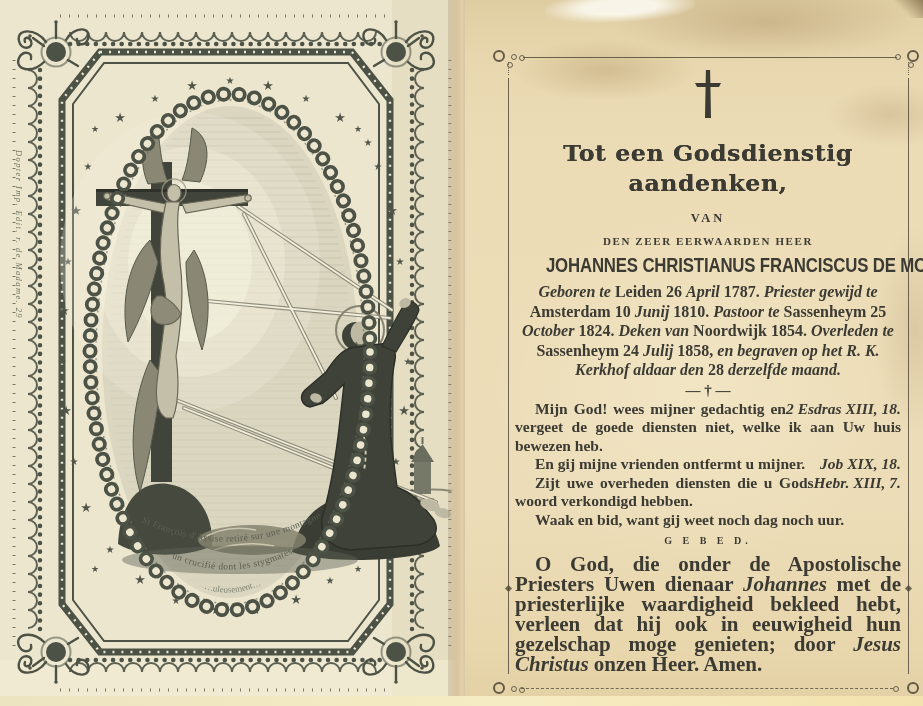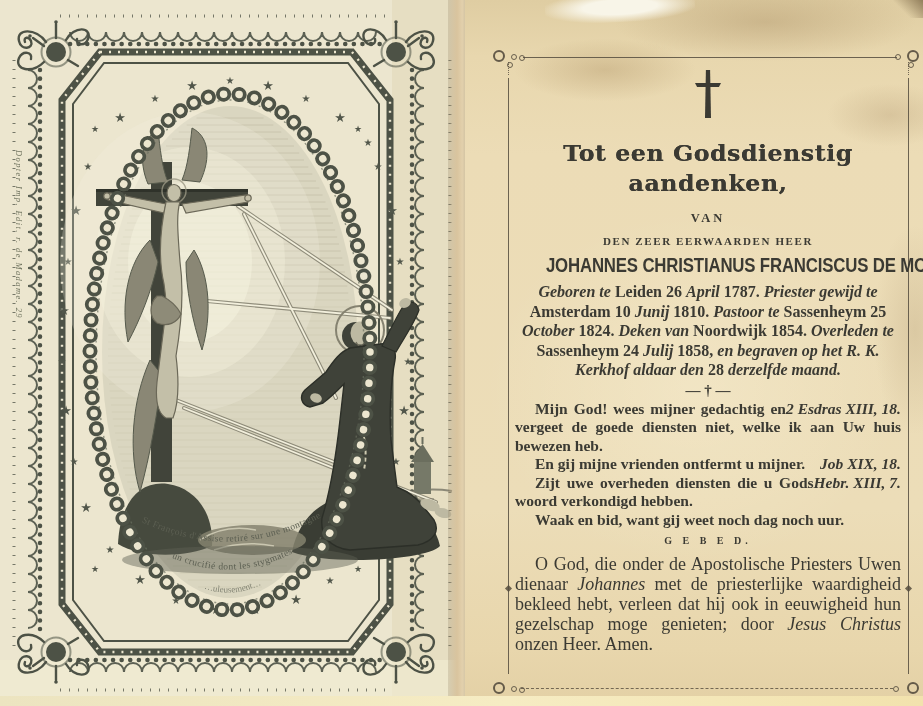--- a/index.html
+++ b/index.html
@@ -49,21 +49,21 @@
   .name{margin-top:5px;text-align:center;font-family:"Liberation Sans","DejaVu Sans",sans-serif;
         font-weight:bold;font-size:20px;line-height:24px;letter-spacing:-.2px;transform:scaleX(.84);
         white-space:nowrap;}
   .bio{margin:5px 0 0 0;text-align:center;font-weight:bold;font-size:16px;line-height:19.5px;}
   .divider{margin-top:2px;text-align:center;font-weight:bold;font-size:15px;line-height:16px;}
   .quotes{margin-top:2px;}
   .quote{margin:0;text-align:justify;font-weight:bold;font-size:15.5px;line-height:18.5px;text-indent:20px;}
   .qcite{float:right;font-style:italic;text-indent:0;}
   .quote:after{content:"";display:block;clear:both;}
   .gebed{margin:4px 0 0 0;text-align:center;font-weight:bold;font-size:10px;line-height:15px;letter-spacing:4px;}
-  .prayer{margin:6px 0 0 0;text-align:justify;font-weight:normal;font-size:18px;line-height:20px;text-indent:20px;}
+  .prayer{margin:6px 0 0 0;text-align:justify;font-weight:bold;font-size:21px;line-height:20px;text-indent:20px;}
   .seg-i{font-style:italic;} .seg-r{font-style:normal;}
 </style>
 </head>
 <body>
 
 <div class="scene">
 
   <svg class="left-panel" id="leftsvg" viewBox="0 0 465 706">
     <rect x="0" y="0" width="465" height="706" fill="#ece6cf"></rect>
     <rect x="0" y="0" width="465" height="706" fill="none"></rect>

